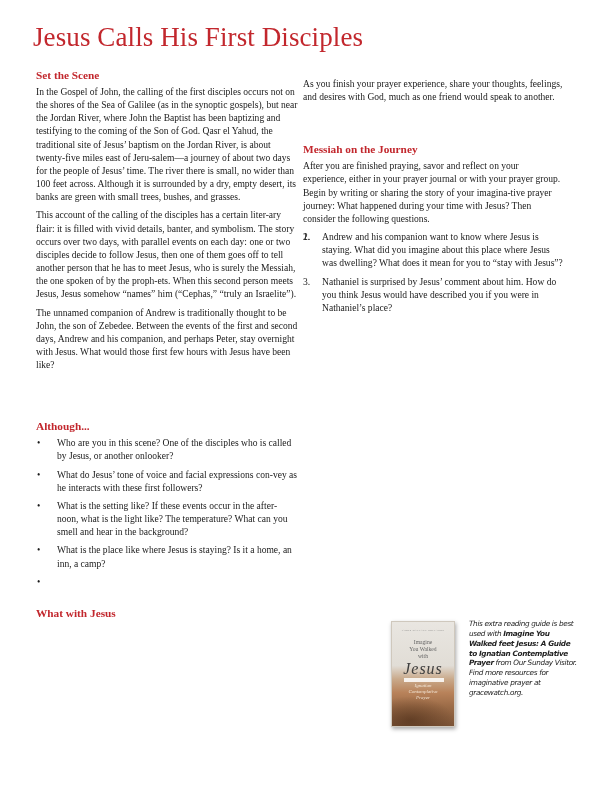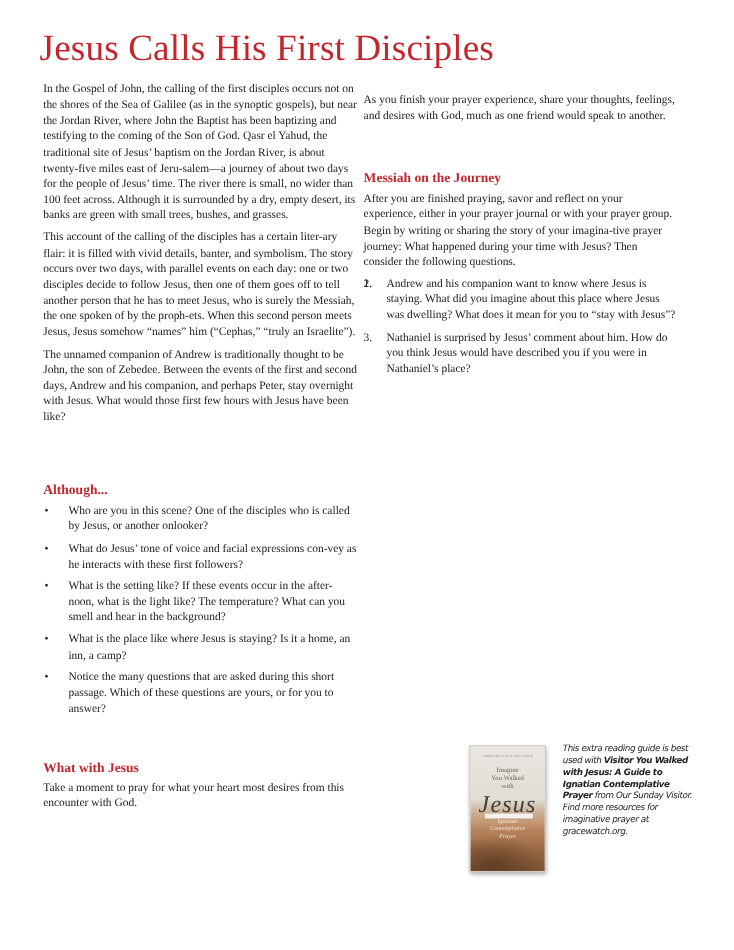--- a/index.html
+++ b/index.html
@@ -1,21 +1,21 @@
 <!DOCTYPE html>
 <html><head>
 <meta charset="utf-8">
 <style>
   * { box-sizing: border-box; margin: 0; padding: 0; }
   html, body { width: 612px; height: 792px; background: #ffffff; overflow: hidden; }
   body { position: relative; font-family: "Liberation Serif", "DejaVu Serif", serif; color: #1a1a1a; }
 
   .title {
     position: absolute; left: 33px; top: 22px;
-    font-size: 31px; color: #c2272d; font-weight: normal; letter-spacing: 0.1px;
+    font-size: 27px; color: #c2272d; font-weight: normal; letter-spacing: 0.1px;
     white-space: nowrap;
   }
 
   .col { position: absolute; font-size: 9.55px; line-height: 13.15px; }
   .col-left { left: 36px; top: 68px; width: 262px; }
   .col-right { left: 303px; top: 77px; width: 260px; }
 
   h2 {
     font-size: 11.3px; color: #c2272d; font-weight: bold; line-height: 14px;
     margin-bottom: 3px;
@@ -36,62 +36,62 @@
 
   .book {
     position: absolute; left: 391px; top: 621px; width: 64px; height: 106px;
     background: linear-gradient(180deg, #e9e6e1 0%, #e1ddd6 42%, #c9a98a 55%, #b8825a 68%, #9a6a46 82%, #7b5336 100%);
     box-shadow: 1px 2px 4px rgba(0,0,0,0.35);
     border: 1px solid #cfc8bd;
     overflow: hidden;
   }
   .book .author { position: absolute; top: 7px; left: 0; width: 100%; text-align: center; font-size: 2.6px; color: #777; letter-spacing: 0.3px; }
   .book .t1 { position: absolute; top: 17px; left: 0; width: 100%; text-align: center; font-size: 5.6px; line-height: 7px; color: #666; }
-  .book .jesus { position: absolute; top: 38px; left: 0; width: 100%; text-align: center; font-size: 20px; color: #3e3e3e; font-style: italic; letter-spacing: 1px; }
+  .book .jesus { position: absolute; top: 38px; left: 0; width: 100%; text-align: center; font-size: 16px; color: #3e3e3e; font-style: italic; letter-spacing: 1px; }
   .book .band { position: absolute; top: 56px; left: 12px; width: 40px; height: 3.5px; background: #fff; opacity: 0.85; }
   .book .sub { position: absolute; top: 61px; left: 0; width: 100%; text-align: center; font-size: 5px; line-height: 6px; color: #f3e6d6; font-style: italic; }
   .book .dune { position: absolute; bottom: 0; left: 0; width: 100%; height: 30px; background: radial-gradient(ellipse at 30% 80%, rgba(70,40,20,0.55), rgba(0,0,0,0) 70%); }
 
   .promo {
     position: absolute; left: 469px; top: 619px; width: 110px;
     font-family: "DejaVu Sans", sans-serif; font-size: 7.3px; line-height: 9.85px;
     font-style: italic; color: #222; letter-spacing: -0.35px;
   }
   .promo b { font-weight: bold; }
 </style>
 </head>
 <body>
 
 <h1 class="title">Jesus Calls His First Disciples</h1>
 
 <div class="col col-left">
   <section>
+    <h2>Set the Scene</h2>
     <p>In the Gospel of John, the calling of the first disciples occurs not on the shores of the Sea of Galilee (as in the synoptic gospels), but near the Jordan River, where John the Baptist has been baptizing and testifying to the coming of the Son of God. Qasr el Yahud, the traditional site of Jesus’ baptism on the Jordan River, is about twenty-five miles east of Jeru-salem—a journey of about two days for the people of Jesus’ time. The river there is small, no wider than 100 feet across. Although it is surrounded by a dry, empty desert, its banks are green with small trees, bushes, and grasses.</p>
     <p>This account of the calling of the disciples has a certain liter-ary flair: it is filled with vivid details, banter, and symbolism. The story occurs over two days, with parallel events on each day: one or two disciples decide to follow Jesus, then one of them goes off to tell another person that he has to meet Jesus, who is surely the Messiah, the one spoken of by the proph-ets. When this second person meets Jesus, Jesus somehow “names” him (“Cephas,” “truly an Israelite”).</p>
     <p>The unnamed companion of Andrew is traditionally thought to be John, the son of Zebedee. Between the events of the first and second days, Andrew and his companion, and perhaps Peter, stay overnight with Jesus. What would those first few hours with Jesus have been like?</p>
   </section>
 
   <div class="gap-consider"></div>
 
   <section>
     <h2>Although...</h2>
     <ul class="bullets">
       <li><span class="bullet">•</span><span>Who are you in this scene? One of the disciples who is called by Jesus, or another onlooker?</span></li>
       <li><span class="bullet">•</span><span>What do Jesus’ tone of voice and facial expressions con-vey as he interacts with these first followers?</span></li>
       <li><span class="bullet">•</span><span>What is the setting like? If these events occur in the after-noon, what is the light like? The temperature? What can you smell and hear in the background?</span></li>
       <li><span class="bullet">•</span><span>What is the place like where Jesus is staying? Is it a home, an inn, a camp?</span></li>
-      <li><span class="bullet">•</span><span>Notice the many questions that are asked during this short passage. Which of these questions are yours, or for you to answer?</span></li>
+      <li><span class="bullet">•</span></li>
     </ul>
   </section>
 
   <div class="gap-walk"></div>
 
   <section>
     <h2>What with Jesus</h2>
-    <p>Take a moment to pray for what your heart most desires from this encounter with God.</p>
   </section>
 </div>
 
 <div class="col col-right">
   <p>As you finish your prayer experience, share your thoughts, feelings, and desires with God, much as one friend would speak to another.</p>
 
   <div class="gap-reflect"></div>
 
   <section>
     <h2>Messiah on the Journey</h2>
@@ -115,14 +115,14 @@
   <div class="band"></div>
   <div class="sub">
     <div>Ignatian</div>
     <div>Contemplative</div>
     <div>Prayer</div>
   </div>
   <div class="dune"></div>
 </div>
 
 <div class="promo">
-  <span>This extra reading guide is best used with </span><b>Visitor You Walked with Jesus: A Guide to Ignatian Contemplative Prayer</b><span> from Our Sunday Visitor. Find more resources for imaginative prayer at gracewatch.org.</span>
+  <span>This extra reading guide is best used with </span><b>Imagine You Walked feet Jesus: A Guide to Ignatian Contemplative Prayer</b><span> from Our Sunday Visitor. Find more resources for imaginative prayer at gracewatch.org.</span>
 </div>
 
 </body></html>

